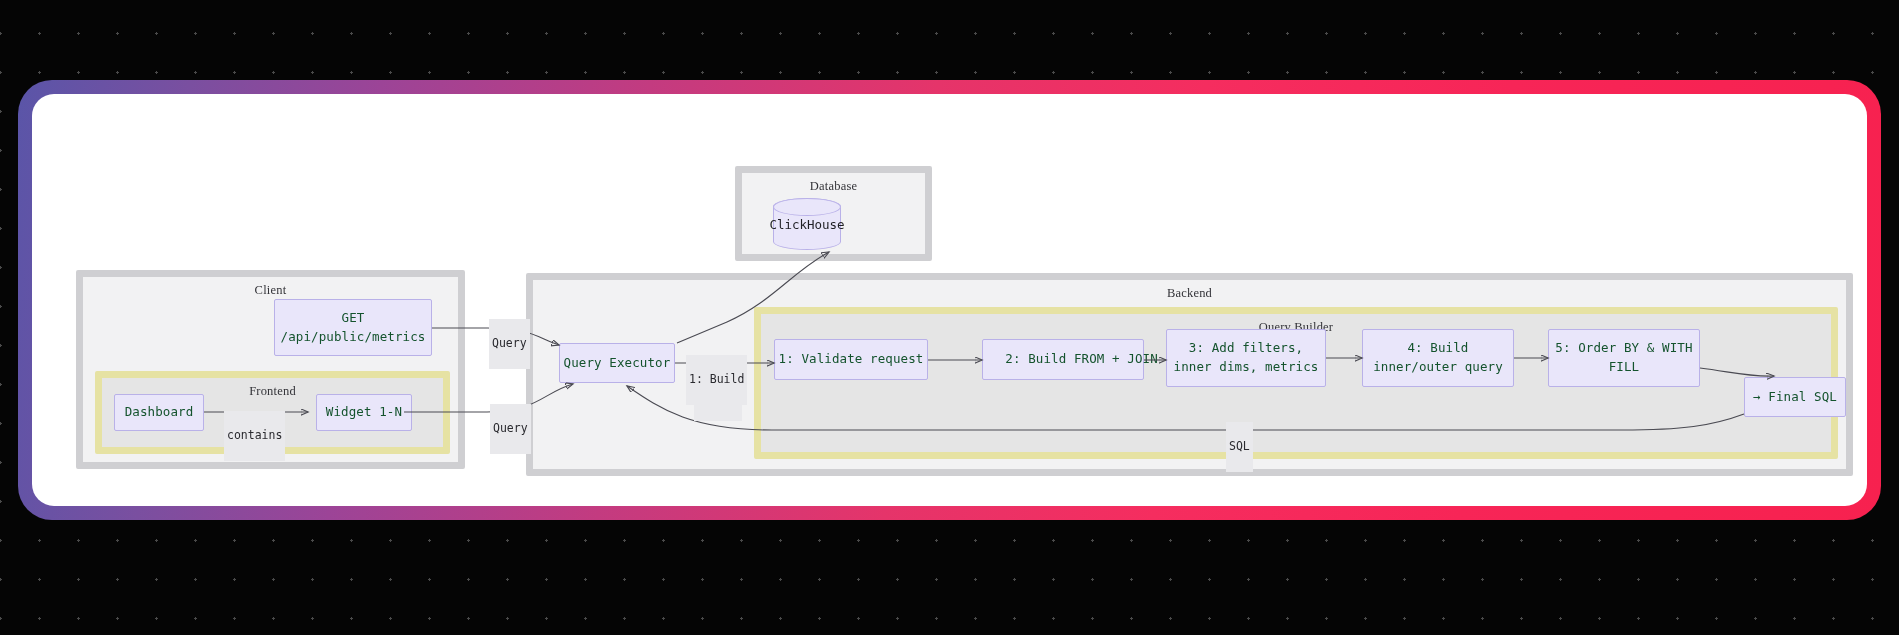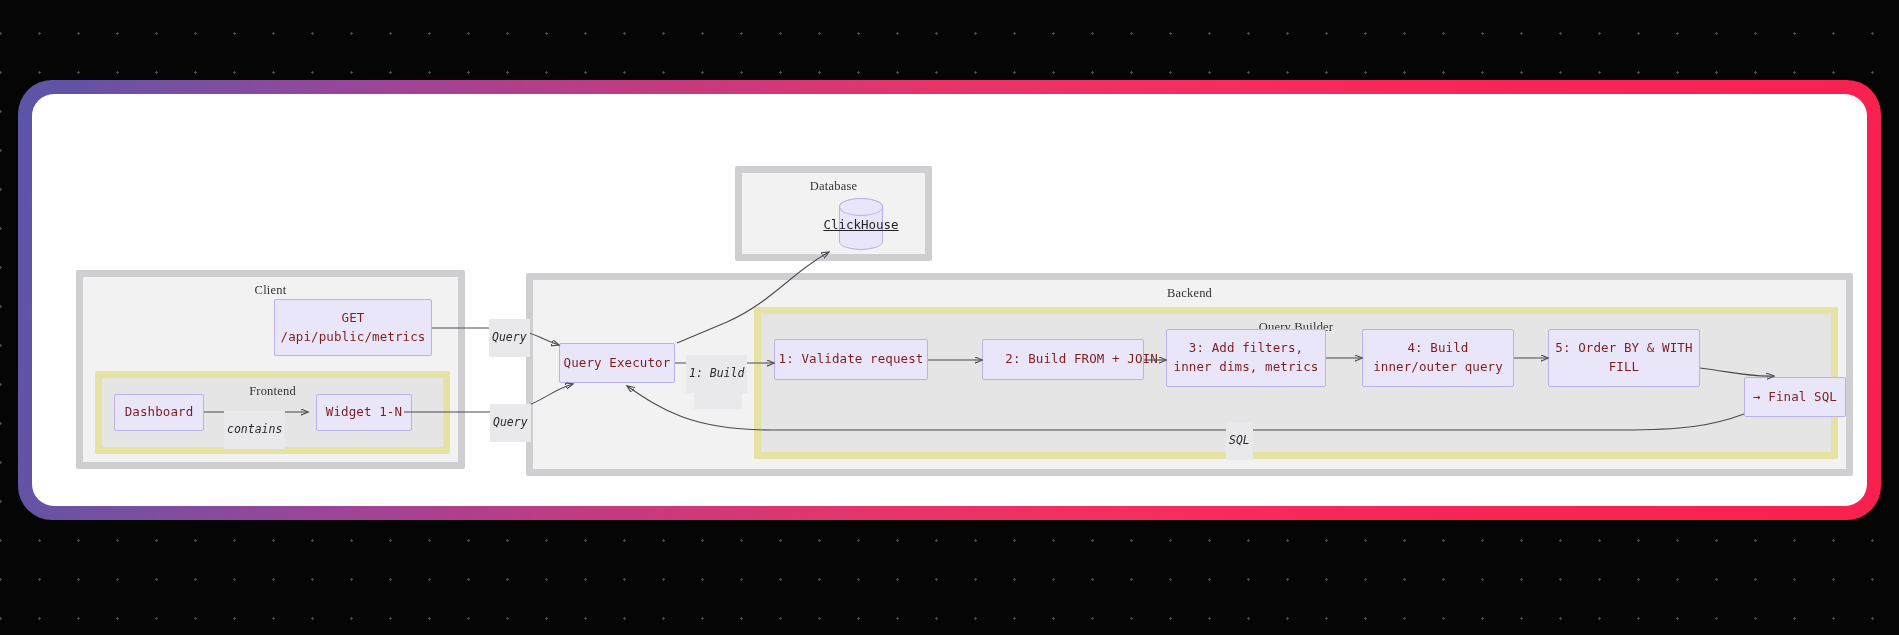--- a/index.html
+++ b/index.html
@@ -80,21 +80,21 @@
     position: absolute;
     box-sizing: border-box;
     background: #e9e6fa;
     border: 1px solid #b9b1e8;
     border-radius: 2px;
     display: flex;
     flex-direction: column;
     align-items: center;
     justify-content: center;
     font-size: 12.5px;
-    color: #7f1d1d;
+    color: #14532d;
     line-height: 1.5;
     text-align: center;
     letter-spacing: .1px;
   }
   .node .ln { display: block; white-space: nowrap; }
 
   
   .cyl {
     position: absolute;
     box-sizing: border-box;
@@ -118,24 +118,23 @@
     box-sizing: border-box;
   }
   .cyl .cyl-label { position: relative; z-index: 2; }
 
   
   .edge-label {
     position: absolute;
     background: #e9e9ec;
     color: #2a2a2f;
     font-size: 11.5px;
-    padding: 11px 3px;
+    padding: 17px 3px;
     white-space: nowrap;
     line-height: 1.35;
-    font-style: italic;
   }
   .edge-label.on-yellow { background: #e9e9ec; }
 
   svg#edges {
     position: absolute;
     left: 0; top: 0;
     width: 1835px;
     height: 412px;
     overflow: visible;
     pointer-events: none;
@@ -147,21 +146,21 @@
 
 <div id="backdrop"></div>
 
 <div id="frame">
   <div id="canvas">
     <div id="diagram">
 
       <div class="subgraph sg-gray" style="left:703px; top:72px; width:197px; height:95px;">
         <div class="sg-title">Database</div>
       </div>
-      <div class="cyl" style="left:807px; top:104px; width:44px; height:52px;text-decoration:underline;">
+      <div class="cyl" style="left:741px; top:104px; width:68px; height:52px;">
         <span class="cyl-label">ClickHouse</span>
       </div>
 
       <div class="subgraph sg-gray" style="left:44px; top:176px; width:389px; height:199px;">
         <div class="sg-title">Client</div>
       </div>
 
       <div class="node" style="left:242px; top:205px; width:158px; height:57px;">
         <span class="ln">GET</span>
         <span class="ln">/api/public/metrics</span>

